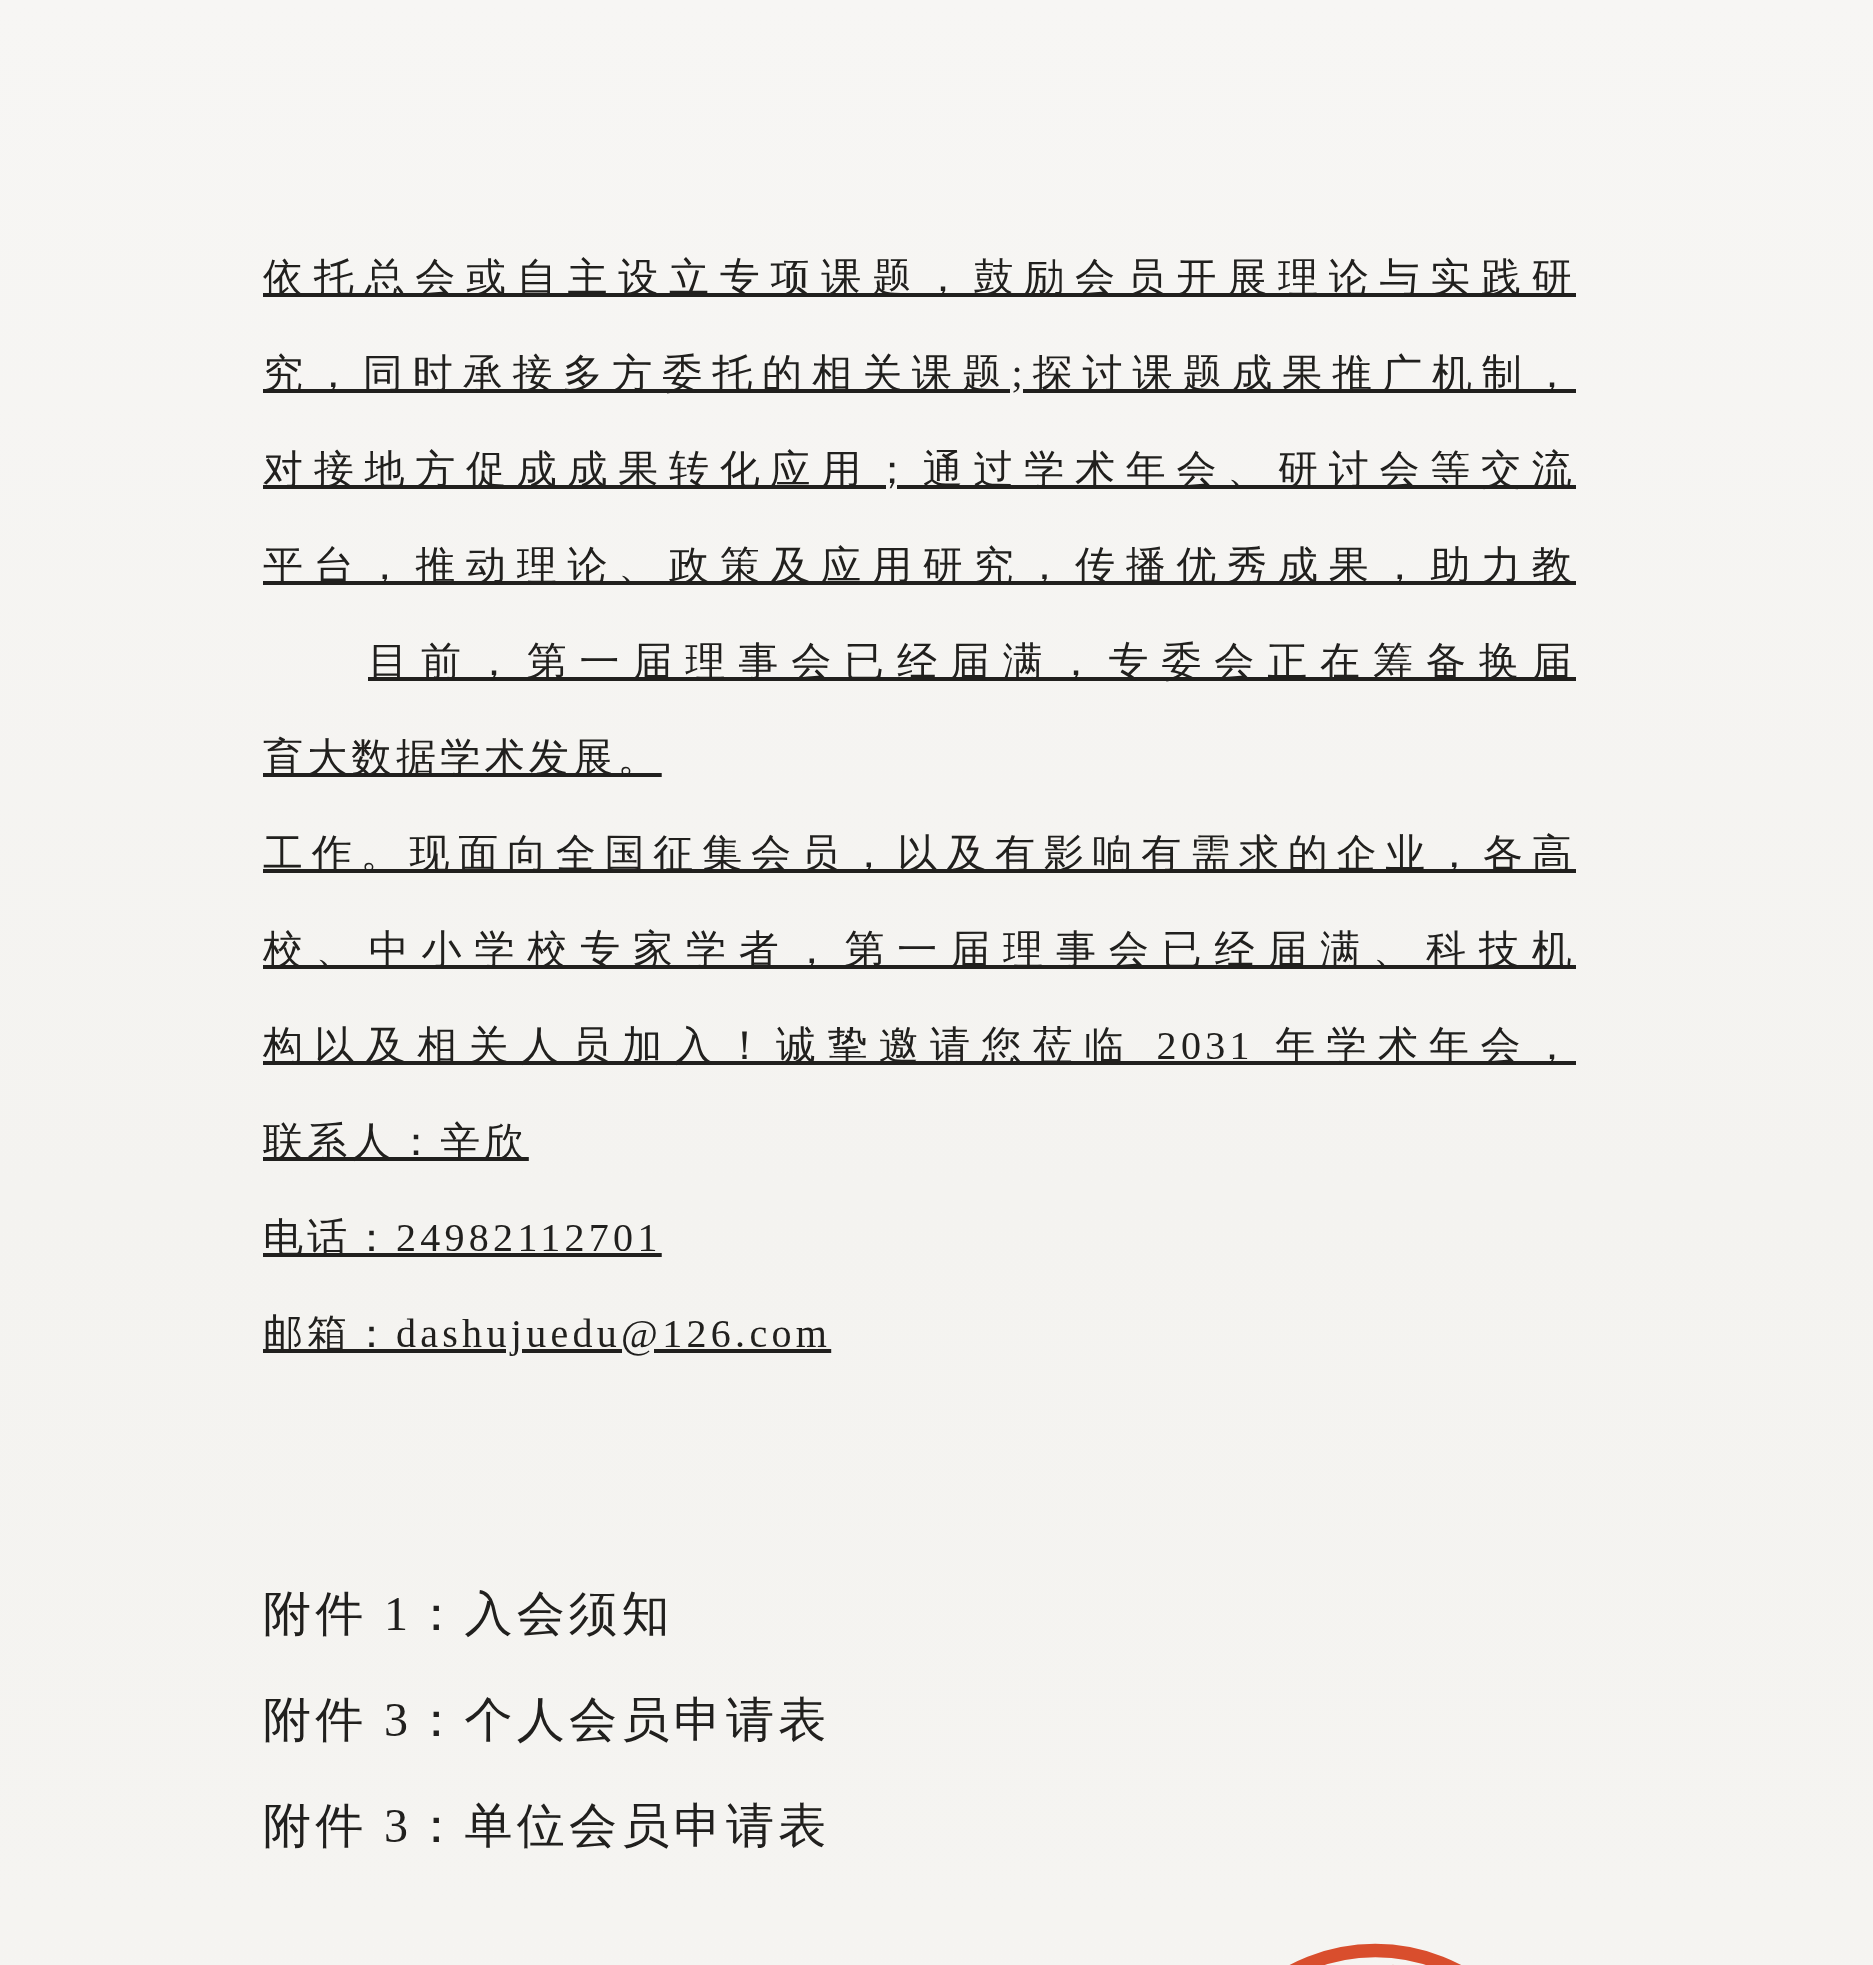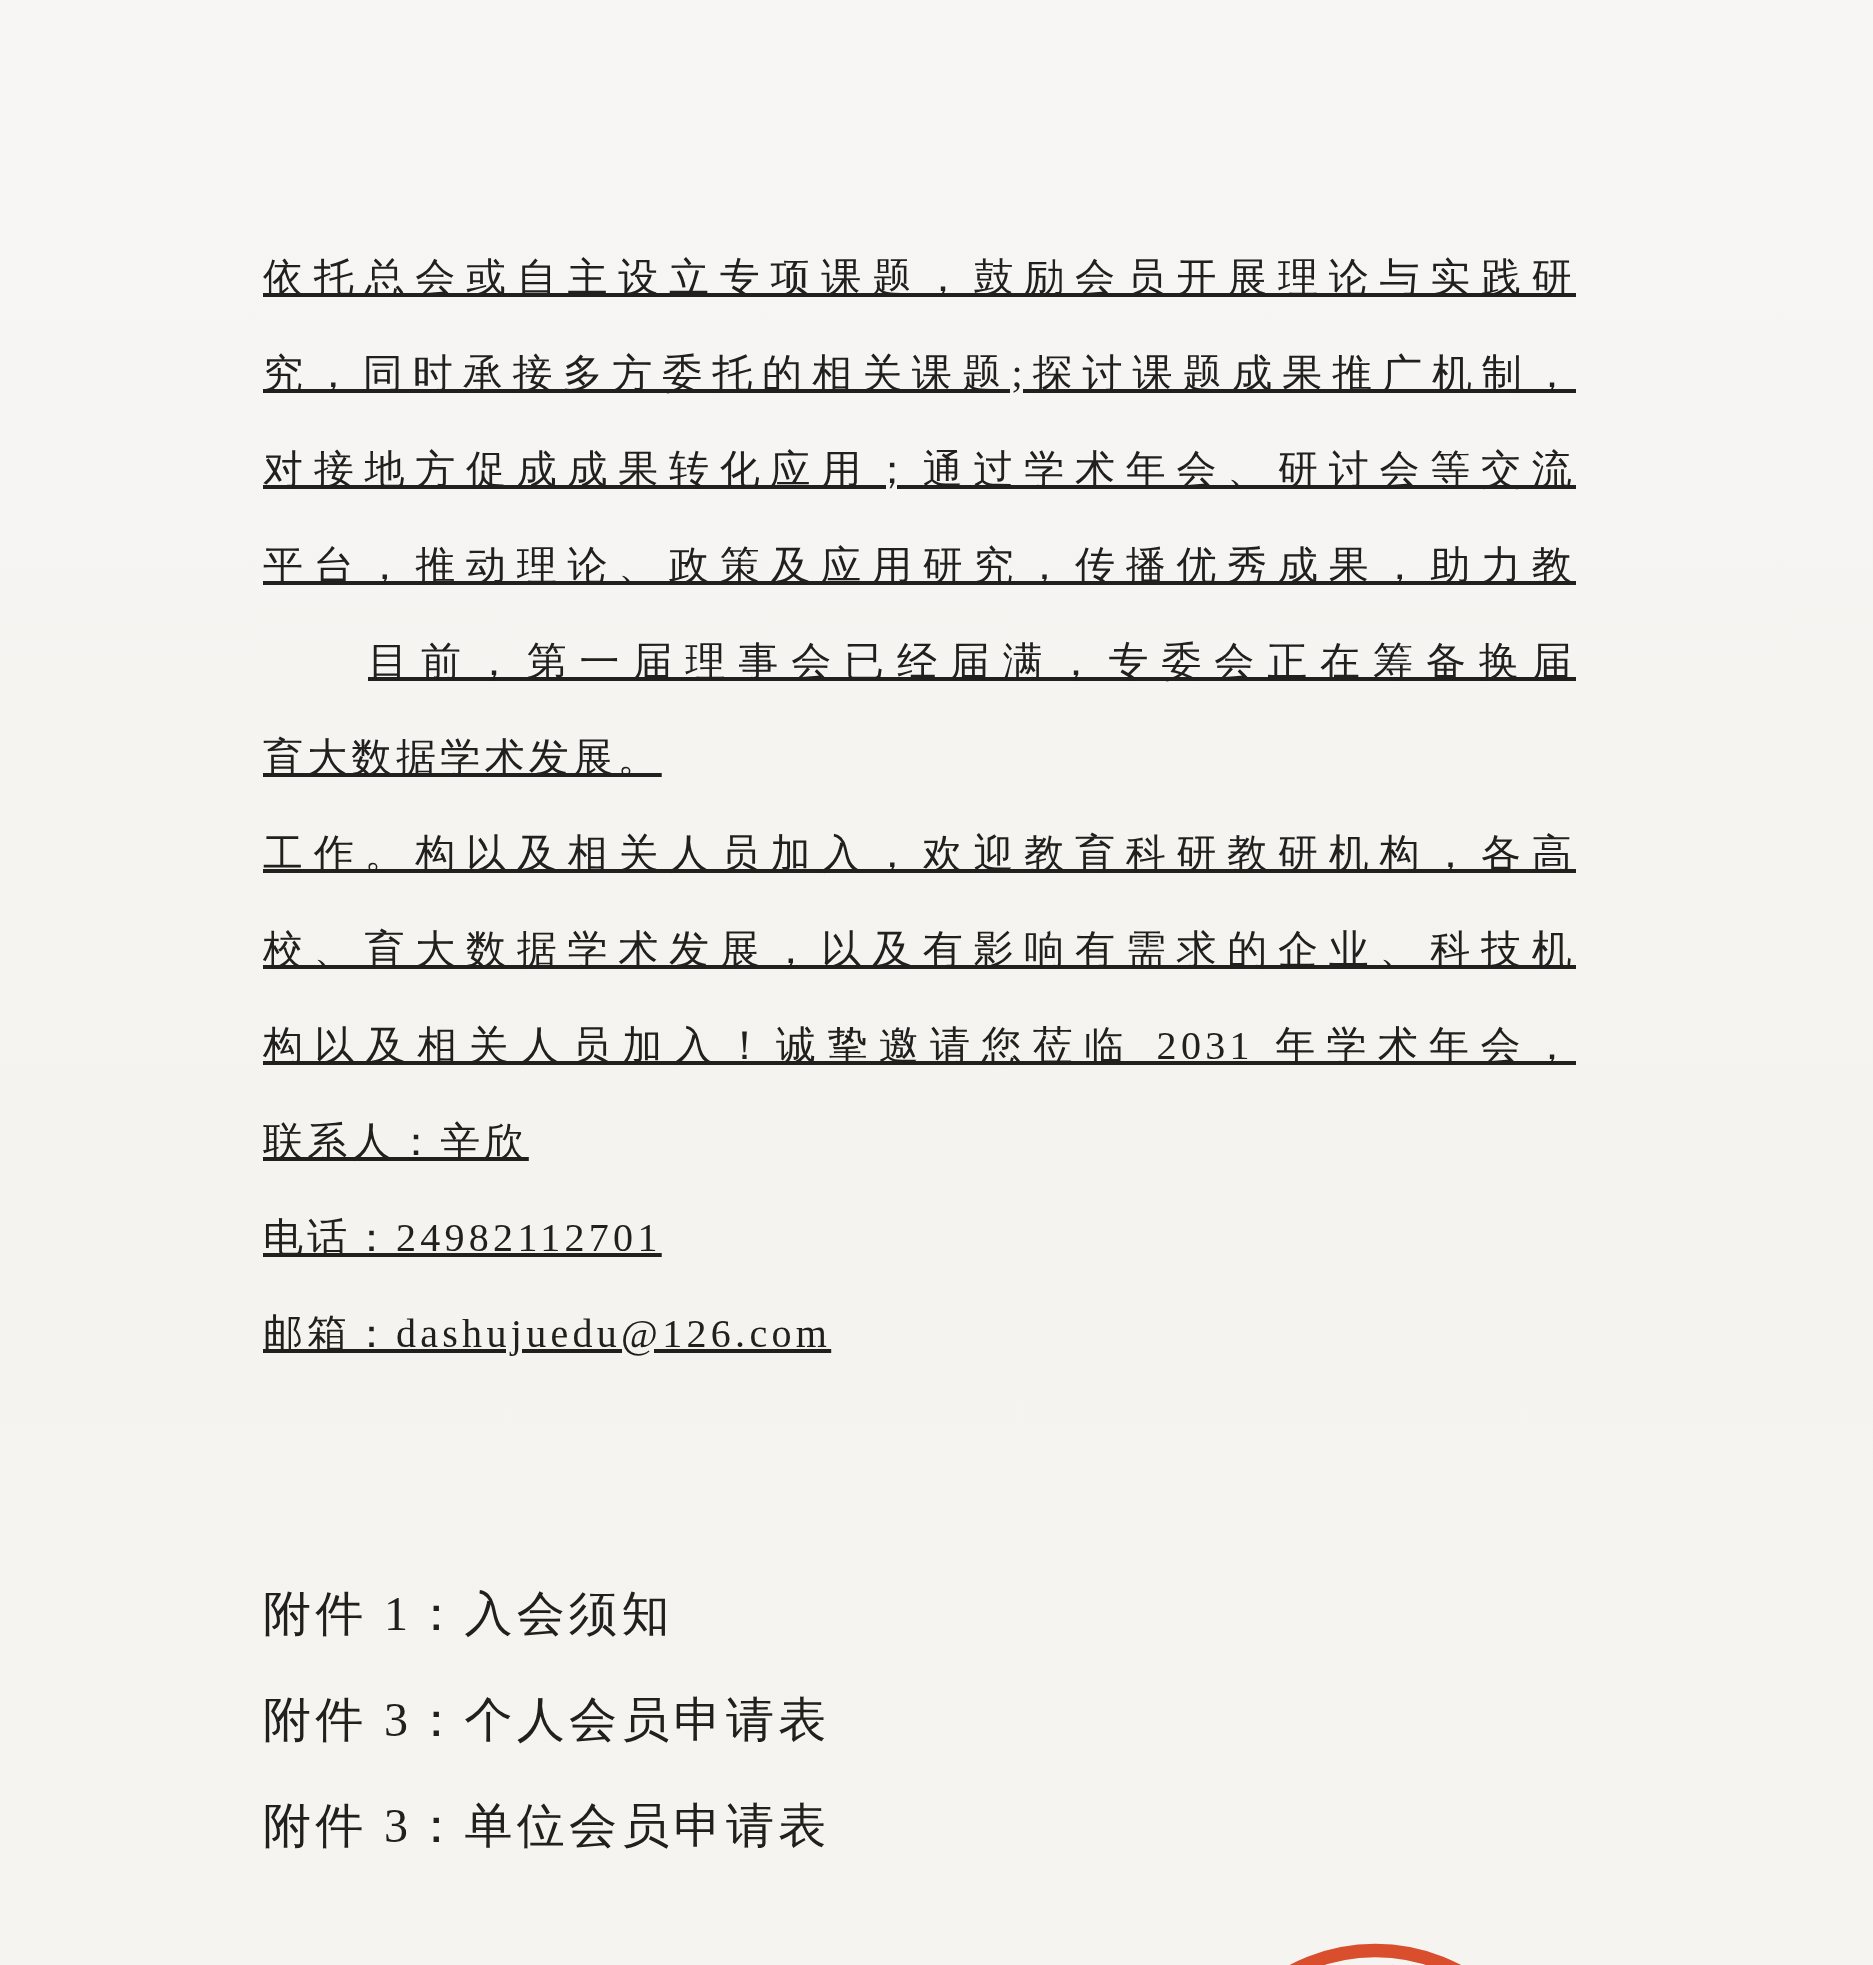--- a/index.html
+++ b/index.html
@@ -41,22 +41,22 @@
 
 <div class="page">
 
   <div class="body-block">
     <div class="bodyline jline">依托总会或自主设立专项课题，鼓励会员开展理论与实践研</div>
     <div class="bodyline jline">究，同时承接多方委托的相关课题;探讨课题成果推广机制，</div>
     <div class="bodyline jline">对接地方促成成果转化应用；通过学术年会、研讨会等交流</div>
     <div class="bodyline jline">平台，推动理论、政策及应用研究，传播优秀成果，助力教</div>
     <div class="bodyline jline indent">目前，第一届理事会已经届满，专委会正在筹备换届</div>
     <div class="bodyline">育大数据学术发展。</div>
-    <div class="bodyline jline">工作。构以及相关人员加入，欢迎教育科研教研机构，各高</div>
-    <div class="bodyline jline">校、育大数据学术发展，以及有影响有需求的企业、科技机</div>
+    <div class="bodyline jline">工作。现面向全国征集会员，以及有影响有需求的企业，各高</div>
+    <div class="bodyline jline">校、中小学校专家学者，第一届理事会已经届满、科技机</div>
     <div class="bodyline jline">构以及相关人员加入！诚挚邀请您莅临 2031 年学术年会，</div>
     <div class="bodyline inset">联系人：辛欣</div>
     <div class="bodyline inset">电话：24982112701</div>
     <div class="bodyline inset">邮箱：dashujuedu@126.com</div>
   </div>
 
   <div class="att-block">
     <div class="attline">附件 1：入会须知</div>
     <div class="attline">附件 3：个人会员申请表</div>
     <div class="attline">附件 3：单位会员申请表</div>

